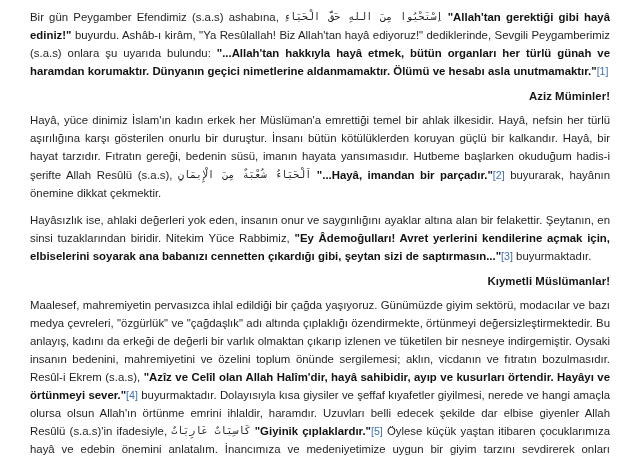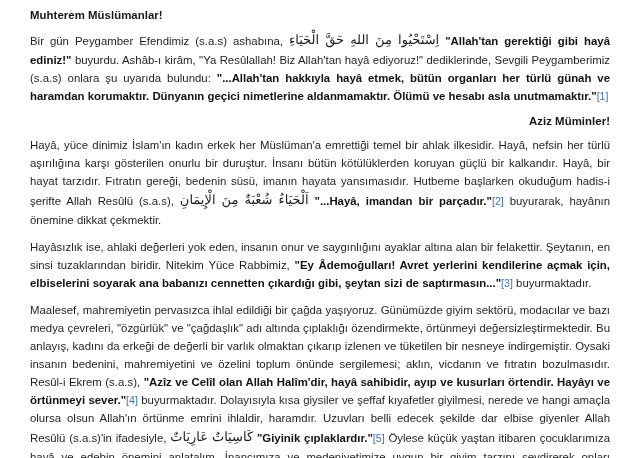--- a/index.html
+++ b/index.html
@@ -43,41 +43,41 @@
     word-spacing: 0.1px;
   }
   p.body:last-child {
     margin-bottom: 0;
   }
   b, .b {
     font-weight: bold;
     color: #121212;
   }
   .ar {
-    font-family: Liberation Serif, serif;
-    font-size: 13px;
+    font-family: Liberation Mono, monospace;
+    font-size: 10px;
     direction: rtl;
     unicode-bidi: isolate;
     color: #1c1c1c;
     white-space: nowrap;
     vertical-align: 1px;
   }
   .ref {
     color: #3f6fb5;
     font-weight: normal;
     font-size: 10.6px;
     text-decoration: none;
     cursor: pointer;
   }
 </style>
 </head>
 <body>
 
 <div class="page">
   <div id="content">
-      <div class="heading">Muhterem Müslümanlar!</div>
       <p class="body"><span>Bir gün Peygamber Efendimiz (s.a.s) ashabına, </span><span class="ar">اِسْتَحْيُوا مِنَ اللهِ حَقَّ الْحَيَاءِ</span><span> </span><b>"Allah'tan gerektiği gibi hayâ ediniz!"</b><span> buyurdu. Ashâb-ı kirâm, "Ya Resûlallah! Biz Allah'tan hayâ ediyoruz!" dediklerinde, Sevgili Peygamberimiz (s.a.s) onlara şu uyarıda bulundu: </span><b>"...Allah'tan hakkıyla hayâ etmek, bütün organları her türlü günah ve haramdan korumaktır. Dünyanın geçici nimetlerine aldanmamaktır. Ölümü ve hesabı asla unutmamaktır."</b><a class="ref" href="#">[1]</a></p>
       <div class="heading spaced">Aziz Müminler!</div>
       <p class="body"><span>Hayâ, yüce dinimiz İslam'ın kadın erkek her Müslüman'a emrettiği temel bir ahlak ilkesidir. Hayâ, nefsin her türlü aşırılığına karşı gösterilen onurlu bir duruştur. İnsanı bütün kötülüklerden koruyan güçlü bir kalkandır. Hayâ, bir hayat tarzıdır. Fıtratın gereği, bedenin süsü, imanın hayata yansımasıdır. Hutbeme başlarken okuduğum hadis-i şerifte Allah Resûlü (s.a.s), </span><span class="ar">اَلْحَيَاءُ شُعْبَةٌ مِنَ الْإِيمَانِ</span><span> </span><b>"...Hayâ, imandan bir parçadır."</b><a class="ref" href="#">[2]</a><span> buyurarak, hayânın önemine dikkat çekmektir.</span></p>
       <p class="body"><span>Hayâsızlık ise, ahlaki değerleri yok eden, insanın onur ve saygınlığını ayaklar altına alan bir felakettir. Şeytanın, en sinsi tuzaklarından biridir. Nitekim Yüce Rabbimiz, </span><b>"Ey Âdemoğulları! Avret yerlerini kendilerine açmak için, elbiselerini soyarak ana babanızı cennetten çıkardığı gibi, şeytan sizi de saptırmasın..."</b><a class="ref" href="#">[3]</a><span> buyurmaktadır.</span></p>
+      <div class="heading spaced">Kıymetli Müslümanlar!</div>
       <p class="body"><span>Maalesef, mahremiyetin pervasızca ihlal edildiği bir çağda yaşıyoruz. Günümüzde giyim sektörü, modacılar ve bazı medya çevreleri, "özgürlük" ve "çağdaşlık" adı altında çıplaklığı özendirmekte, örtünmeyi değersizleştirmektedir. Bu anlayış, kadını da erkeği de değerli bir varlık olmaktan çıkarıp izlenen ve tüketilen bir nesneye indirgemiştir. Oysaki insanın bedenini, mahremiyetini ve özelini toplum önünde sergilemesi; aklın, vicdanın ve fıtratın bozulmasıdır. Resûl-i Ekrem (s.a.s), </span><b>"Azîz ve Celîl olan Allah Halîm'dir, hayâ sahibidir, ayıp ve kusurları örtendir. Hayâyı ve örtünmeyi sever."</b><a class="ref" href="#">[4]</a><span> buyurmaktadır. Dolayısıyla kısa giysiler ve şeffaf kıyafetler giyilmesi, nerede ve hangi amaçla olursa olsun Allah'ın örtünme emrini ihlaldir, haramdır. Uzuvları belli edecek şekilde dar elbise giyenler Allah Resûlü (s.a.s)'in ifadesiyle, </span><span class="ar">كَاسِيَاتٌ عَارِيَاتٌ</span><span> </span><b>"Giyinik çıplaklardır."</b><a class="ref" href="#">[5]</a><span> Öylese küçük yaştan itibaren çocuklarımıza hayâ ve edebin önemini anlatalım. İnancımıza ve medeniyetimize uygun bir giyim tarzını sevdirerek onları yetiştirmeye çalışalım. Evlatlarımızın fıtratlarını bozacak her türlü yanlıştan onları korumanın gayretinde olalım. Bu hususa dikkat etmemek; ebeveynler için ciddi bir hata, büyük bir sorumsuzluk, ağır bir vebaldir.</span></p>
     </div>
 </div>
 
 </body></html>

